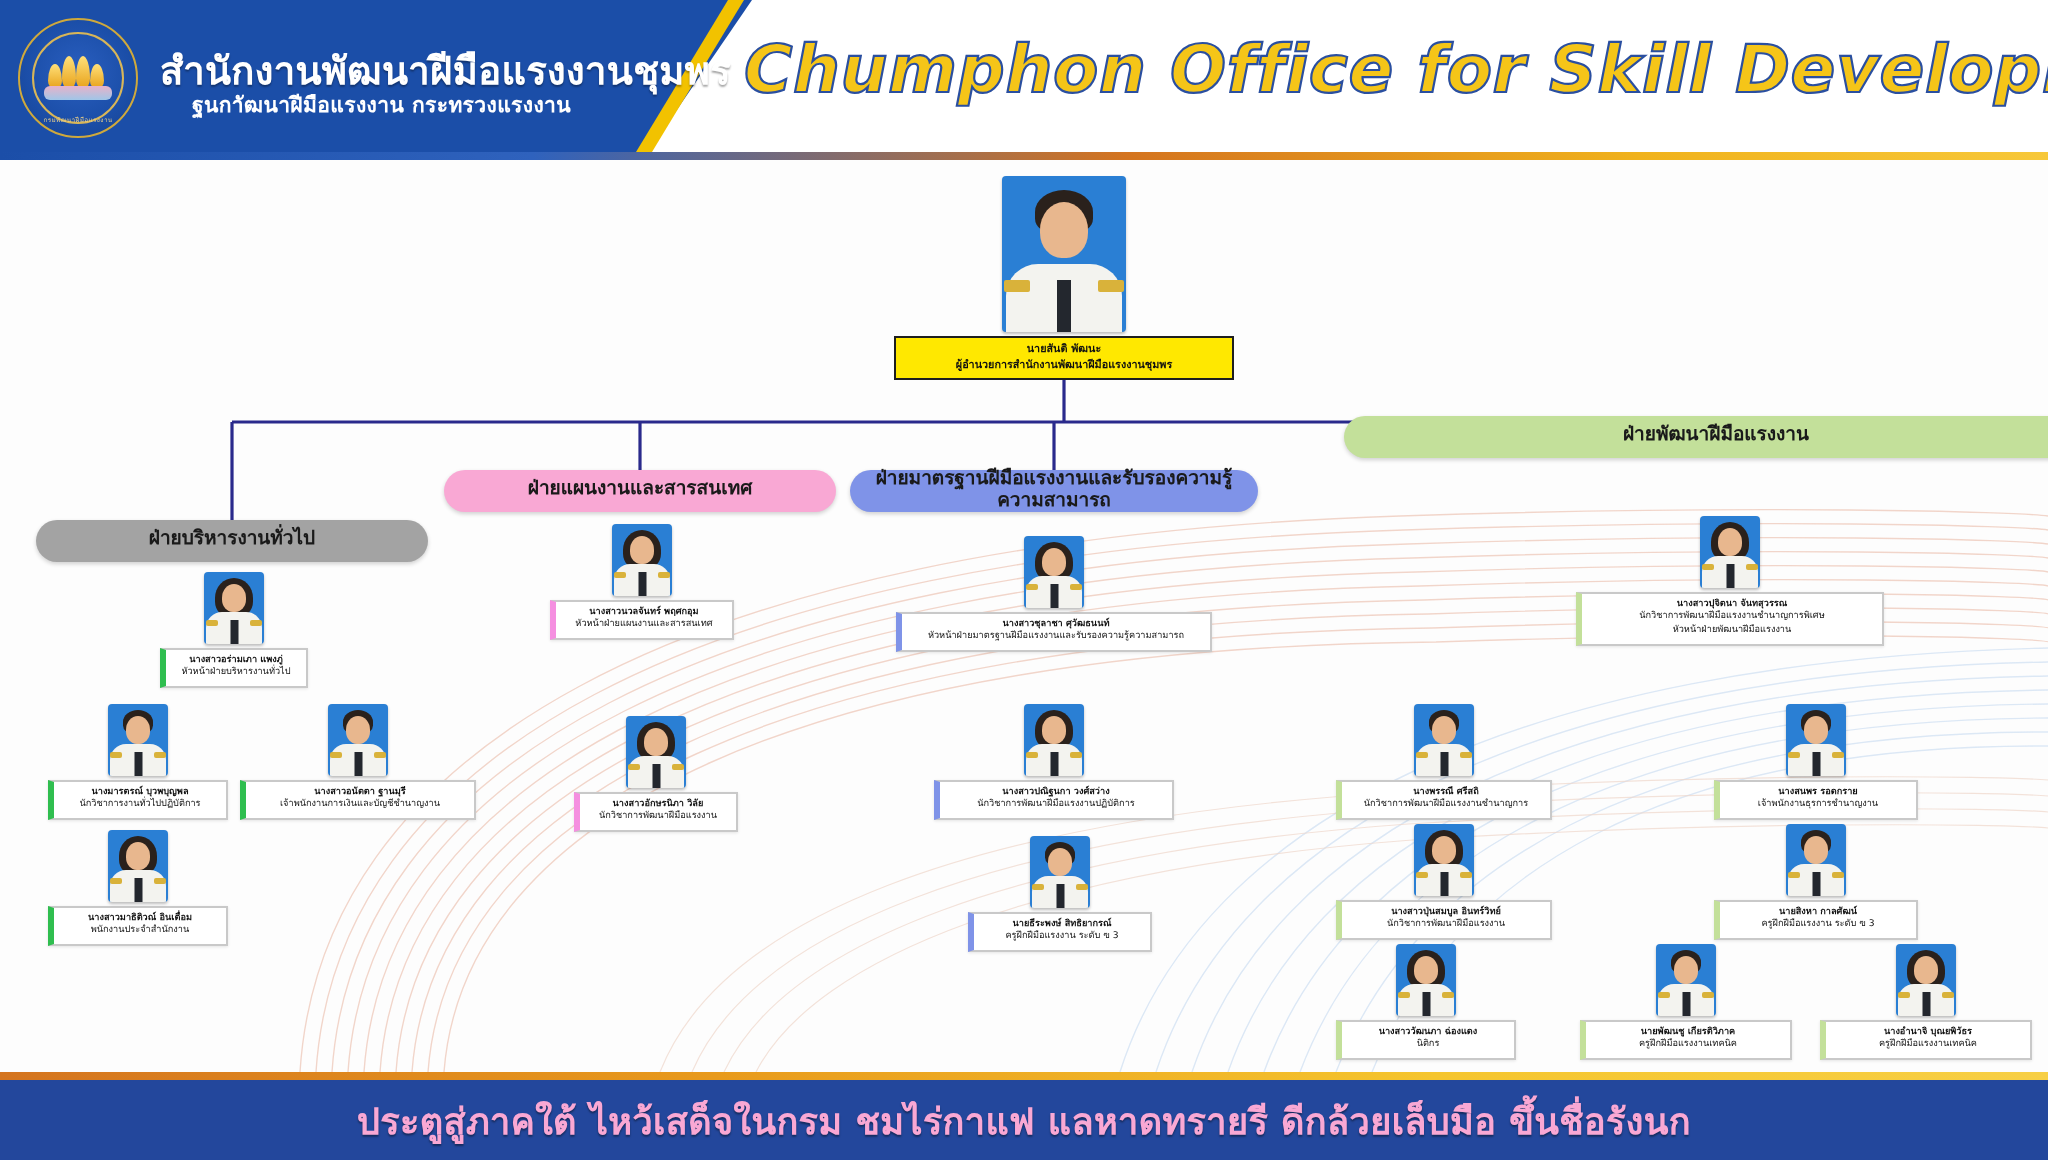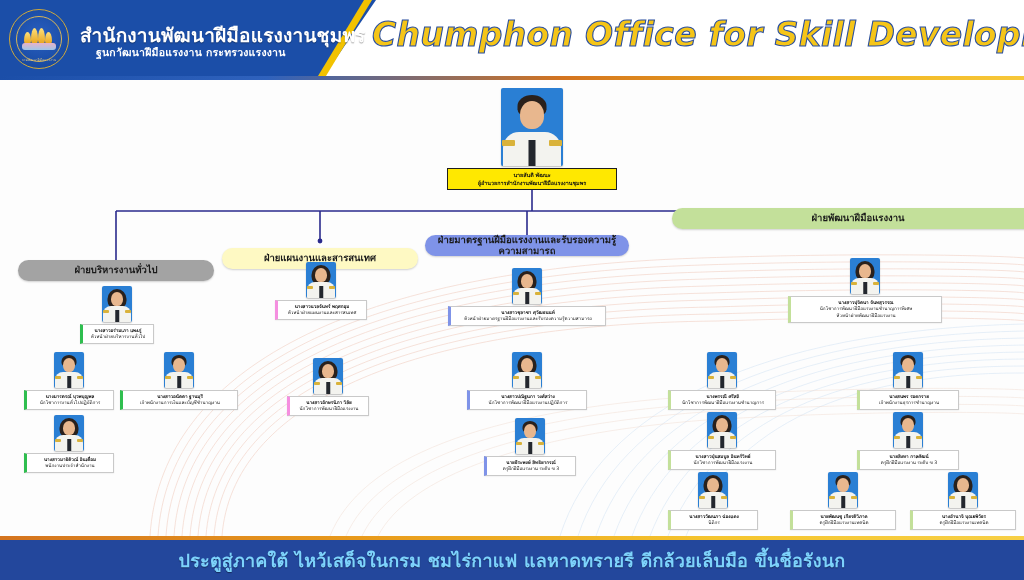--- a/index.html
+++ b/index.html
@@ -105,21 +105,21 @@
   .dept-bar {
     position: absolute;
     border-radius: 14px;
     display: flex; align-items: center; justify-content: center;
     font-size: 9.5px; font-weight: bold; color: #1a1a1a;
     text-align: center; line-height: 1.1;
     padding: 0 8px;
     box-shadow: 0 1px 2px rgba(0,0,0,.18);
   }
   .dept-admin   { background: #a3a3a3; }
-  .dept-plan    { background: #fef9c3; margin-top: 13px; }
+  .dept-plan    { background: #f9a8d4; }
   .dept-std     { background: #7f93e8; }
   .dept-dev     { background: #c3e09a; }
 
   .person { position: absolute; }
   .photo {
     width: 30px; height: 36px;
     margin: 0 auto;
     border-radius: 2px;
     background: #2a7fd4;
     position: relative;
@@ -205,21 +205,21 @@
   .footer-rule {
     position: absolute; left: 0; top: 536px; width: 1024px; height: 4px;
     background: linear-gradient(to right, #d4741f 0%, #e89a1c 35%, #f5c52e 70%, #f7cf45 100%);
   }
   .footer {
     position: absolute; left: 0; top: 540px; width: 1024px; height: 40px;
     background: #23479c;
     display: flex; align-items: center; justify-content: center;
   }
   .footer-text {
-    color: #7dd3fc; font-weight: bold; font-size: 18px;
+    color: #f9a8d4; font-weight: bold; font-size: 18px;
     letter-spacing: 0.2px;
     text-shadow: 0 1px 1px rgba(0,0,0,.4);
     white-space: nowrap;
   }
 </style>
 </head>
 <body>
 
 <div id="page">
 

